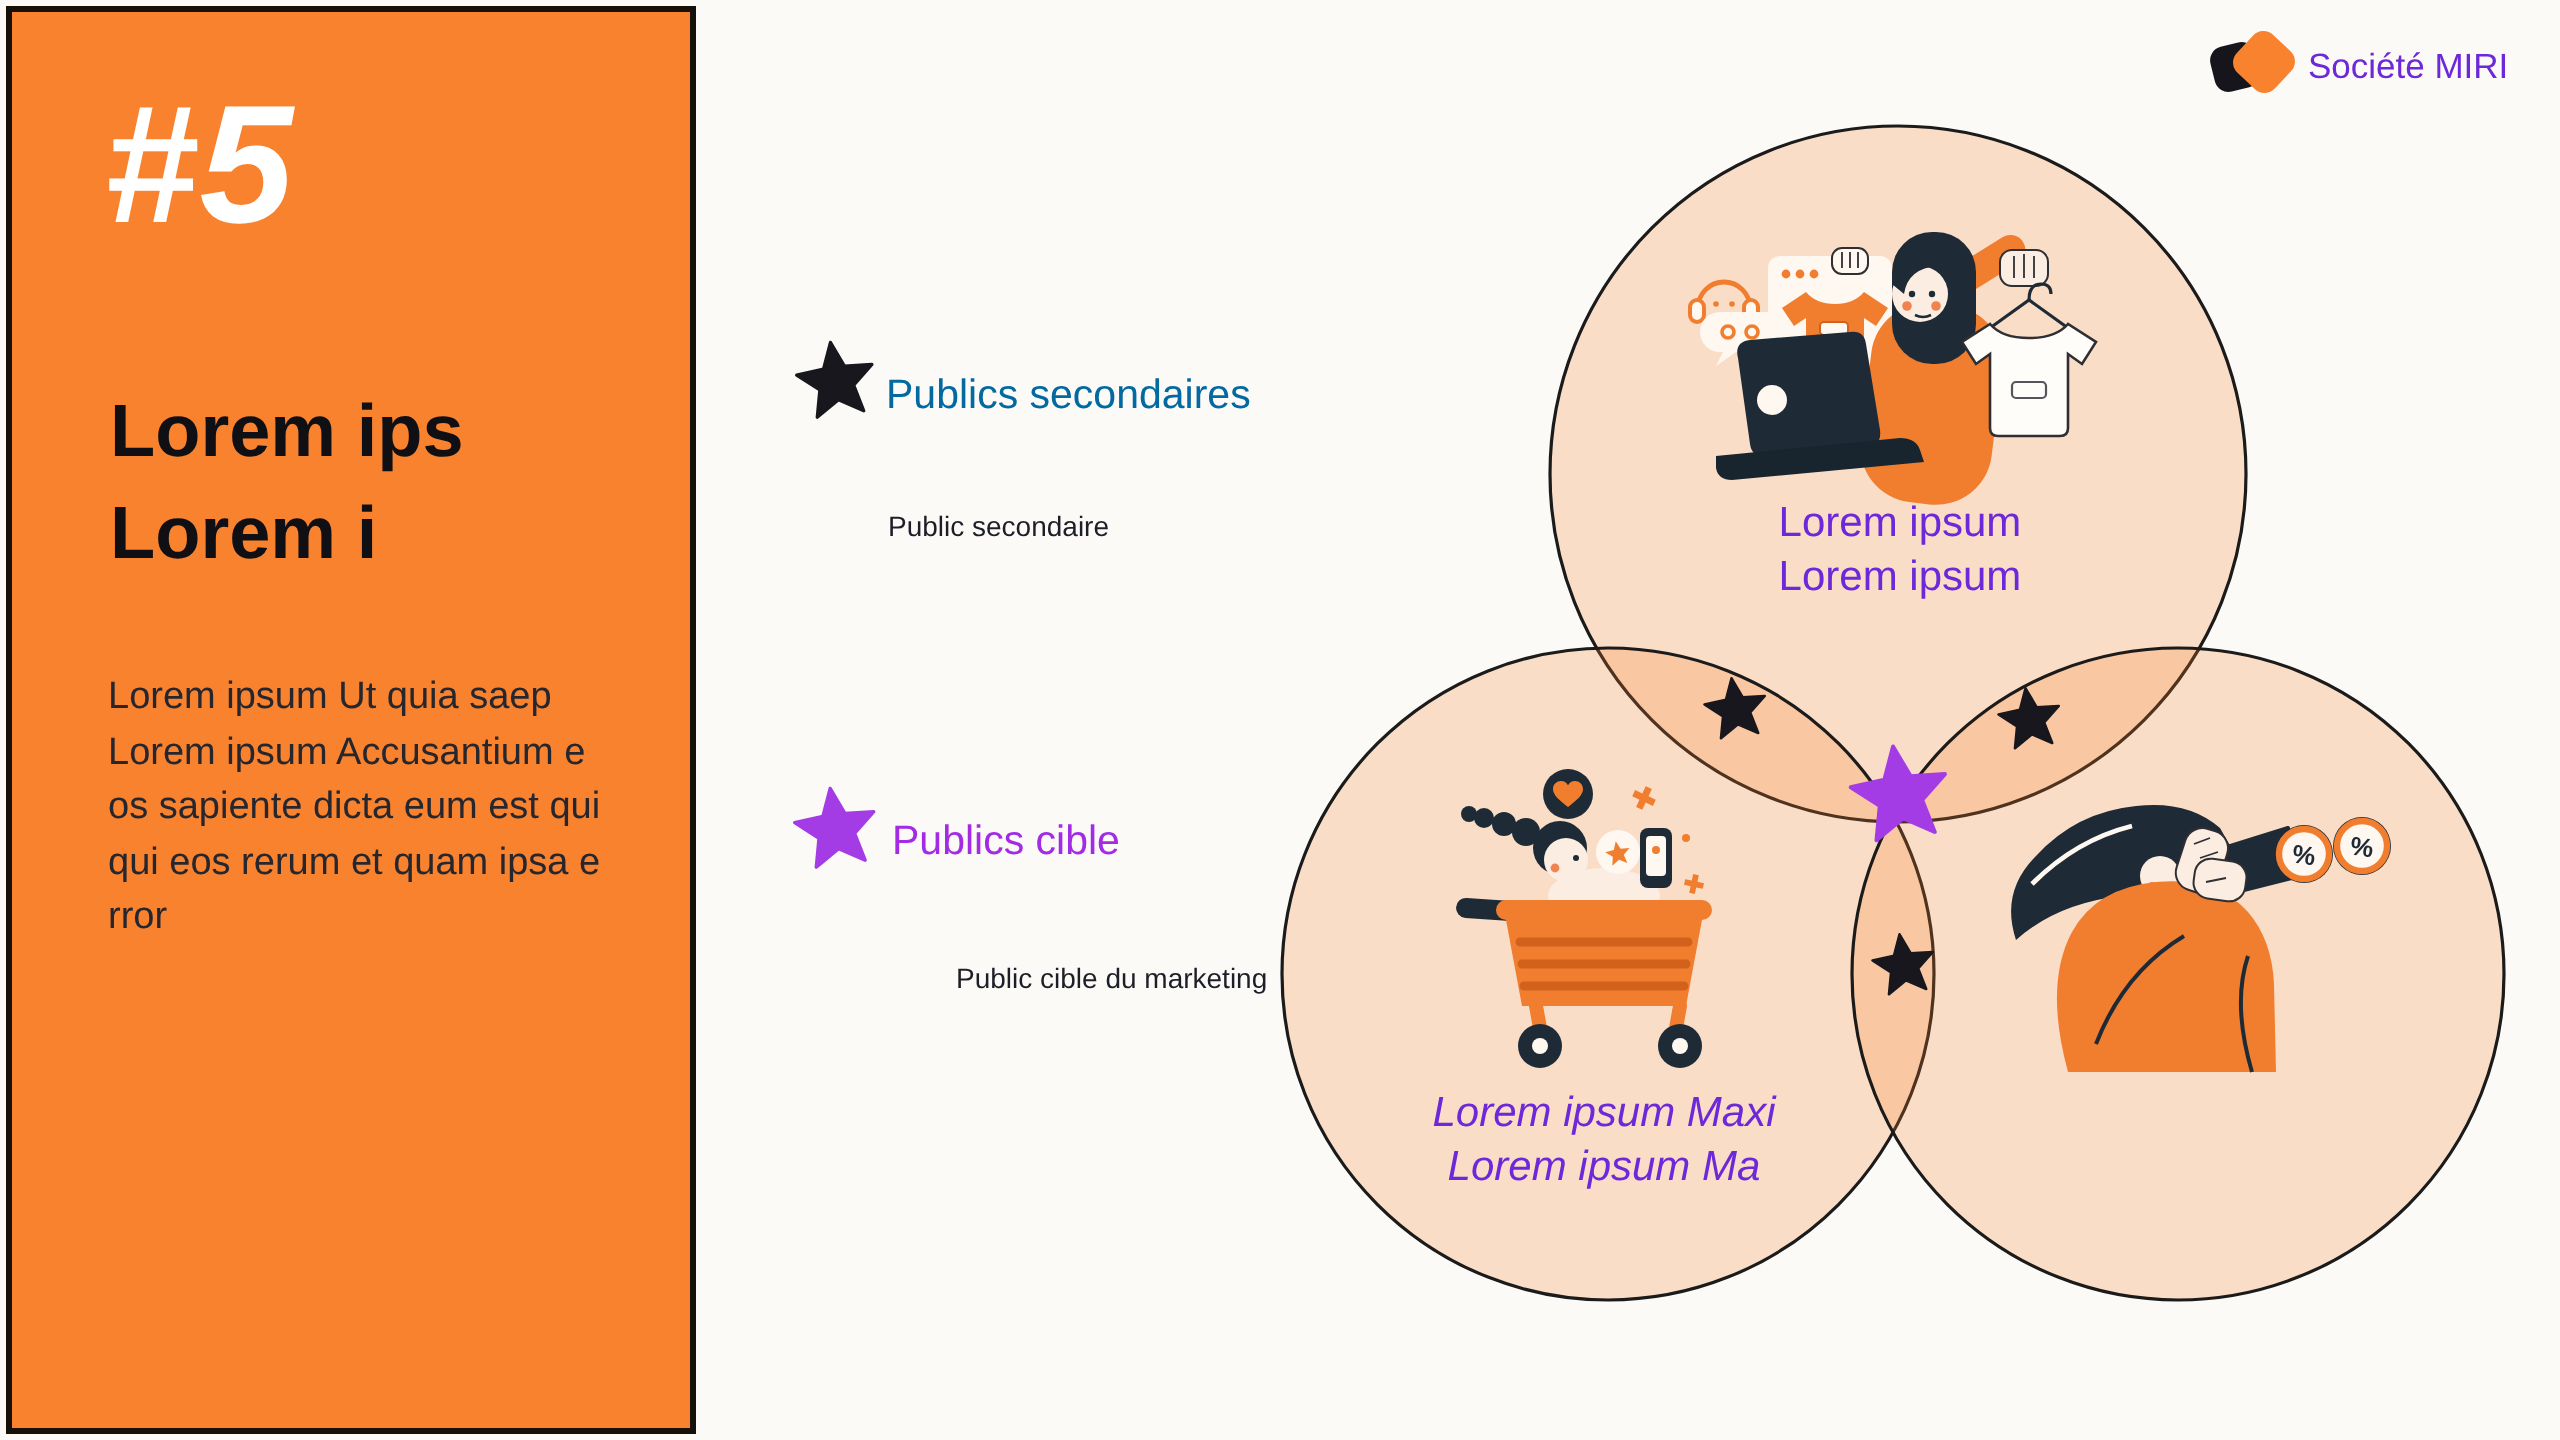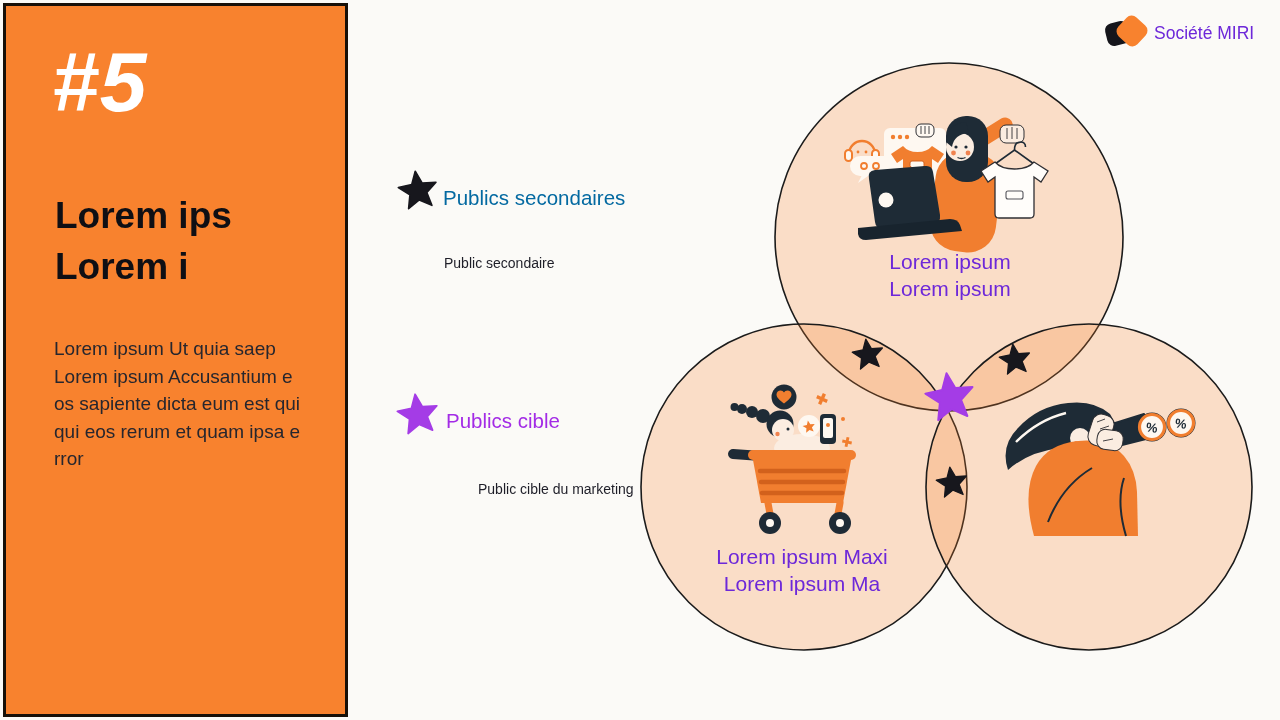--- a/index.html
+++ b/index.html
@@ -165,21 +165,21 @@
     </g>
 
     <use href="#star-shape" stroke="#17171D" stroke-width="0.08" transform="translate(868 355) rotate(-8) scale(16)" fill="#17171D"></use>
     <use href="#star-shape" stroke="#17171D" stroke-width="0.08" transform="translate(1015 360) rotate(-8) scale(16)" fill="#17171D"></use>
     <use href="#star-shape" stroke="#17171D" stroke-width="0.08" transform="translate(952 483) rotate(-8) scale(16)" fill="#17171D"></use>
     <use href="#star-shape" stroke="#A43CE6" stroke-width="0.08" transform="translate(950 398) rotate(-8) scale(25)" fill="#A43CE6"></use>
   </svg>
 
   <div class="abs circle-label" style="left:810px;top:249px;">Lorem ipsum
 Lorem ipsum</div>
-  <div class="abs circle-label" style="left:662px;top:544px;">Lorem ipsum Maxi
+  <div class="abs circle-label" style="left:662px;top:544px;font-style:italic;">Lorem ipsum Maxi
 Lorem ipsum Ma</div>
 
   <svg class="abs legend-star" style="left:396px;top:169px;" width="44" height="44" viewBox="-22 -22 44 44">
     <use href="#star-shape" stroke="#17171D" stroke-width="0.08" transform="rotate(-8) scale(20)" fill="#17171D"></use>
   </svg>
   <div class="abs legend-title" style="left:443px;top:186px;">Publics secondaires</div>
   <div class="abs legend-sub" style="left:444px;top:255px;">Public secondaire</div>
 
   <svg class="abs legend-star" style="left:395px;top:392px;" width="46" height="46" viewBox="-23 -23 46 46">
     <use href="#star-shape" stroke="#A43CE6" stroke-width="0.08" transform="rotate(-8) scale(21)" fill="#A43CE6"></use>

